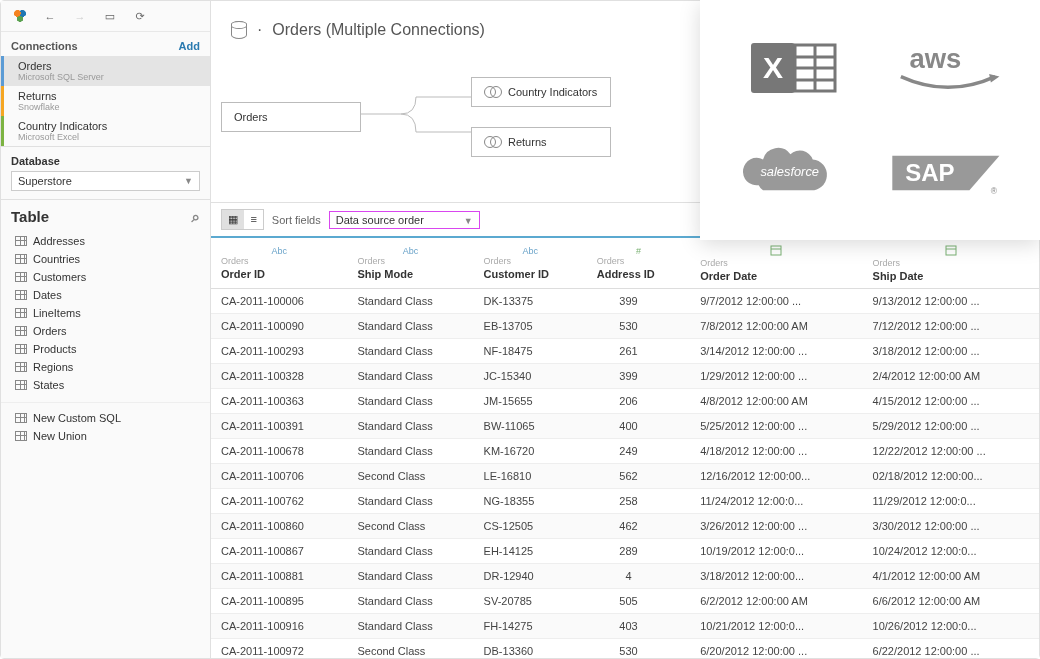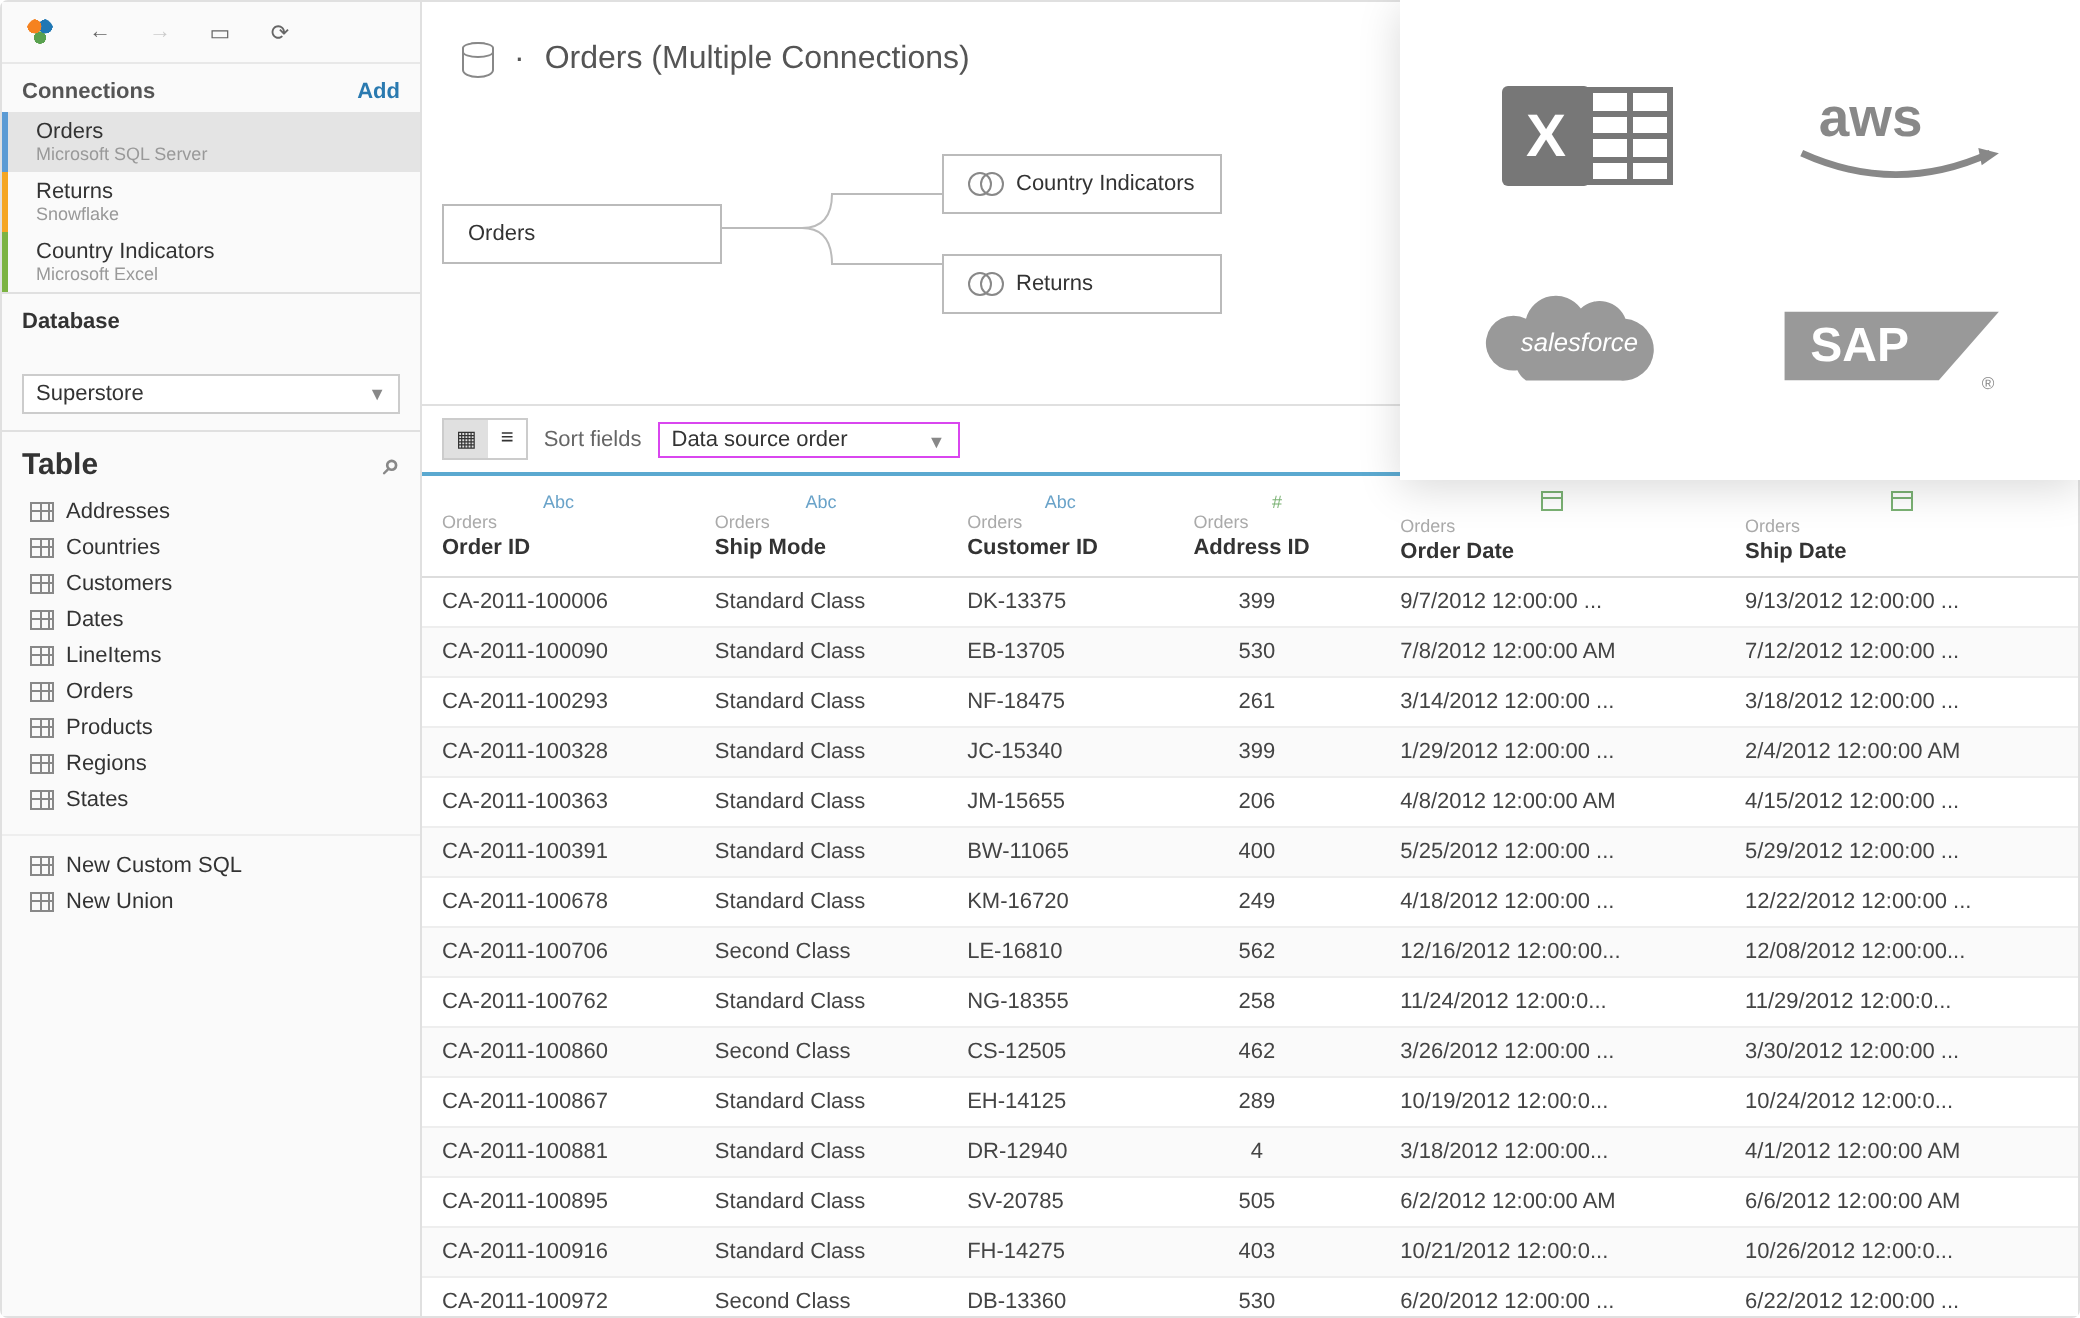--- a/index.html
+++ b/index.html
@@ -11,21 +11,21 @@
 .logo { width: 14px; height: 14px; background: radial-gradient(circle at 30% 30%, #f58220 0 25%, transparent 26%), radial-gradient(circle at 70% 30%, #1f77b4 0 25%, transparent 26%), radial-gradient(circle at 50% 70%, #59a14f 0 25%, transparent 26%); border-radius: 50%; }
 .section-header { display: flex; justify-content: space-between; align-items: center; padding: 8px 10px 4px; font-size: 11px; color: #555; font-weight: bold; }
 .section-header .link { color: #2a7ab0; font-weight: bold; cursor: pointer; }
 .conn-item { padding: 4px 10px 4px 14px; border-left: 3px solid transparent; cursor: pointer; }
 .conn-item.selected { background: #e4e4e4; border-left-color: #5b9bd5; }
 .conn-item.orange { border-left-color: #f5a623; }
 .conn-item.green { border-left-color: #7cb342; }
 .conn-item .name { font-size: 11px; color: #333; }
 .conn-item .sub { font-size: 9px; color: #999; }
 .db-section { border-top: 1px solid #e0e0e0; padding: 8px 10px; }
-.db-label { font-weight: bold; font-size: 11px; margin-bottom: 20px; }
+.db-label { font-weight: bold; font-size: 11px; margin-bottom: 4px; }
 .db-select { width: 100%; border: 1px solid #ccc; padding: 3px 6px; font-size: 11px; display: flex; justify-content: space-between; align-items: center; background: #fff; cursor: pointer; }
 .table-section { border-top: 1px solid #e0e0e0; padding: 8px 0; flex: 1; overflow-y: auto; }
 .table-header { display: flex; justify-content: space-between; padding: 0 10px 6px; font-weight: bold; font-size: 15px; }
 .table-list { list-style: none; text-align: right; }
 .table-list li { padding: 3px 10px 3px 14px; display: flex; align-items: center; gap: 6px; cursor: pointer; }
 .grid-icon { width: 12px; height: 10px; display: inline-block; border: 1px solid #888; background: linear-gradient(#888, #888) 0 3px/100% 1px no-repeat, linear-gradient(#888, #888) 4px 0/1px 100% no-repeat, linear-gradient(#888, #888) 8px 0/1px 100% no-repeat; }
 .bottom-actions { border-top: 1px solid #eee; margin-top: 8px; padding-top: 6px; }
 .main { flex: 1; display: flex; flex-direction: column; background: #fff; min-width: 0; }
 .main-head { padding: 16px 20px 10px; display: flex; align-items: center; justify-content: space-between; }
 .ds-title { display: flex; align-items: center; gap: 10px; font-size: 16px; font-weight: 300; color: #555; }
@@ -322,21 +322,21 @@
               <td class="num">249</td>
               <td>4/18/2012 12:00:00 ...</td>
               <td>12/22/2012 12:00:00 ...</td>
             </tr>
             <tr>
               <td>CA-2011-100706</td>
               <td>Second Class</td>
               <td>LE-16810</td>
               <td class="num">562</td>
               <td>12/16/2012 12:00:00...</td>
-              <td>12/08/2012 12:00:00...</td>
+              <td>02/18/2012 12:00:00...</td>
             </tr>
             <tr>
               <td>CA-2011-100762</td>
               <td>Standard Class</td>
               <td>NG-18355</td>
               <td class="num">258</td>
               <td>11/24/2012 12:00:0...</td>
               <td>11/29/2012 12:00:0...</td>
             </tr>
             <tr>

